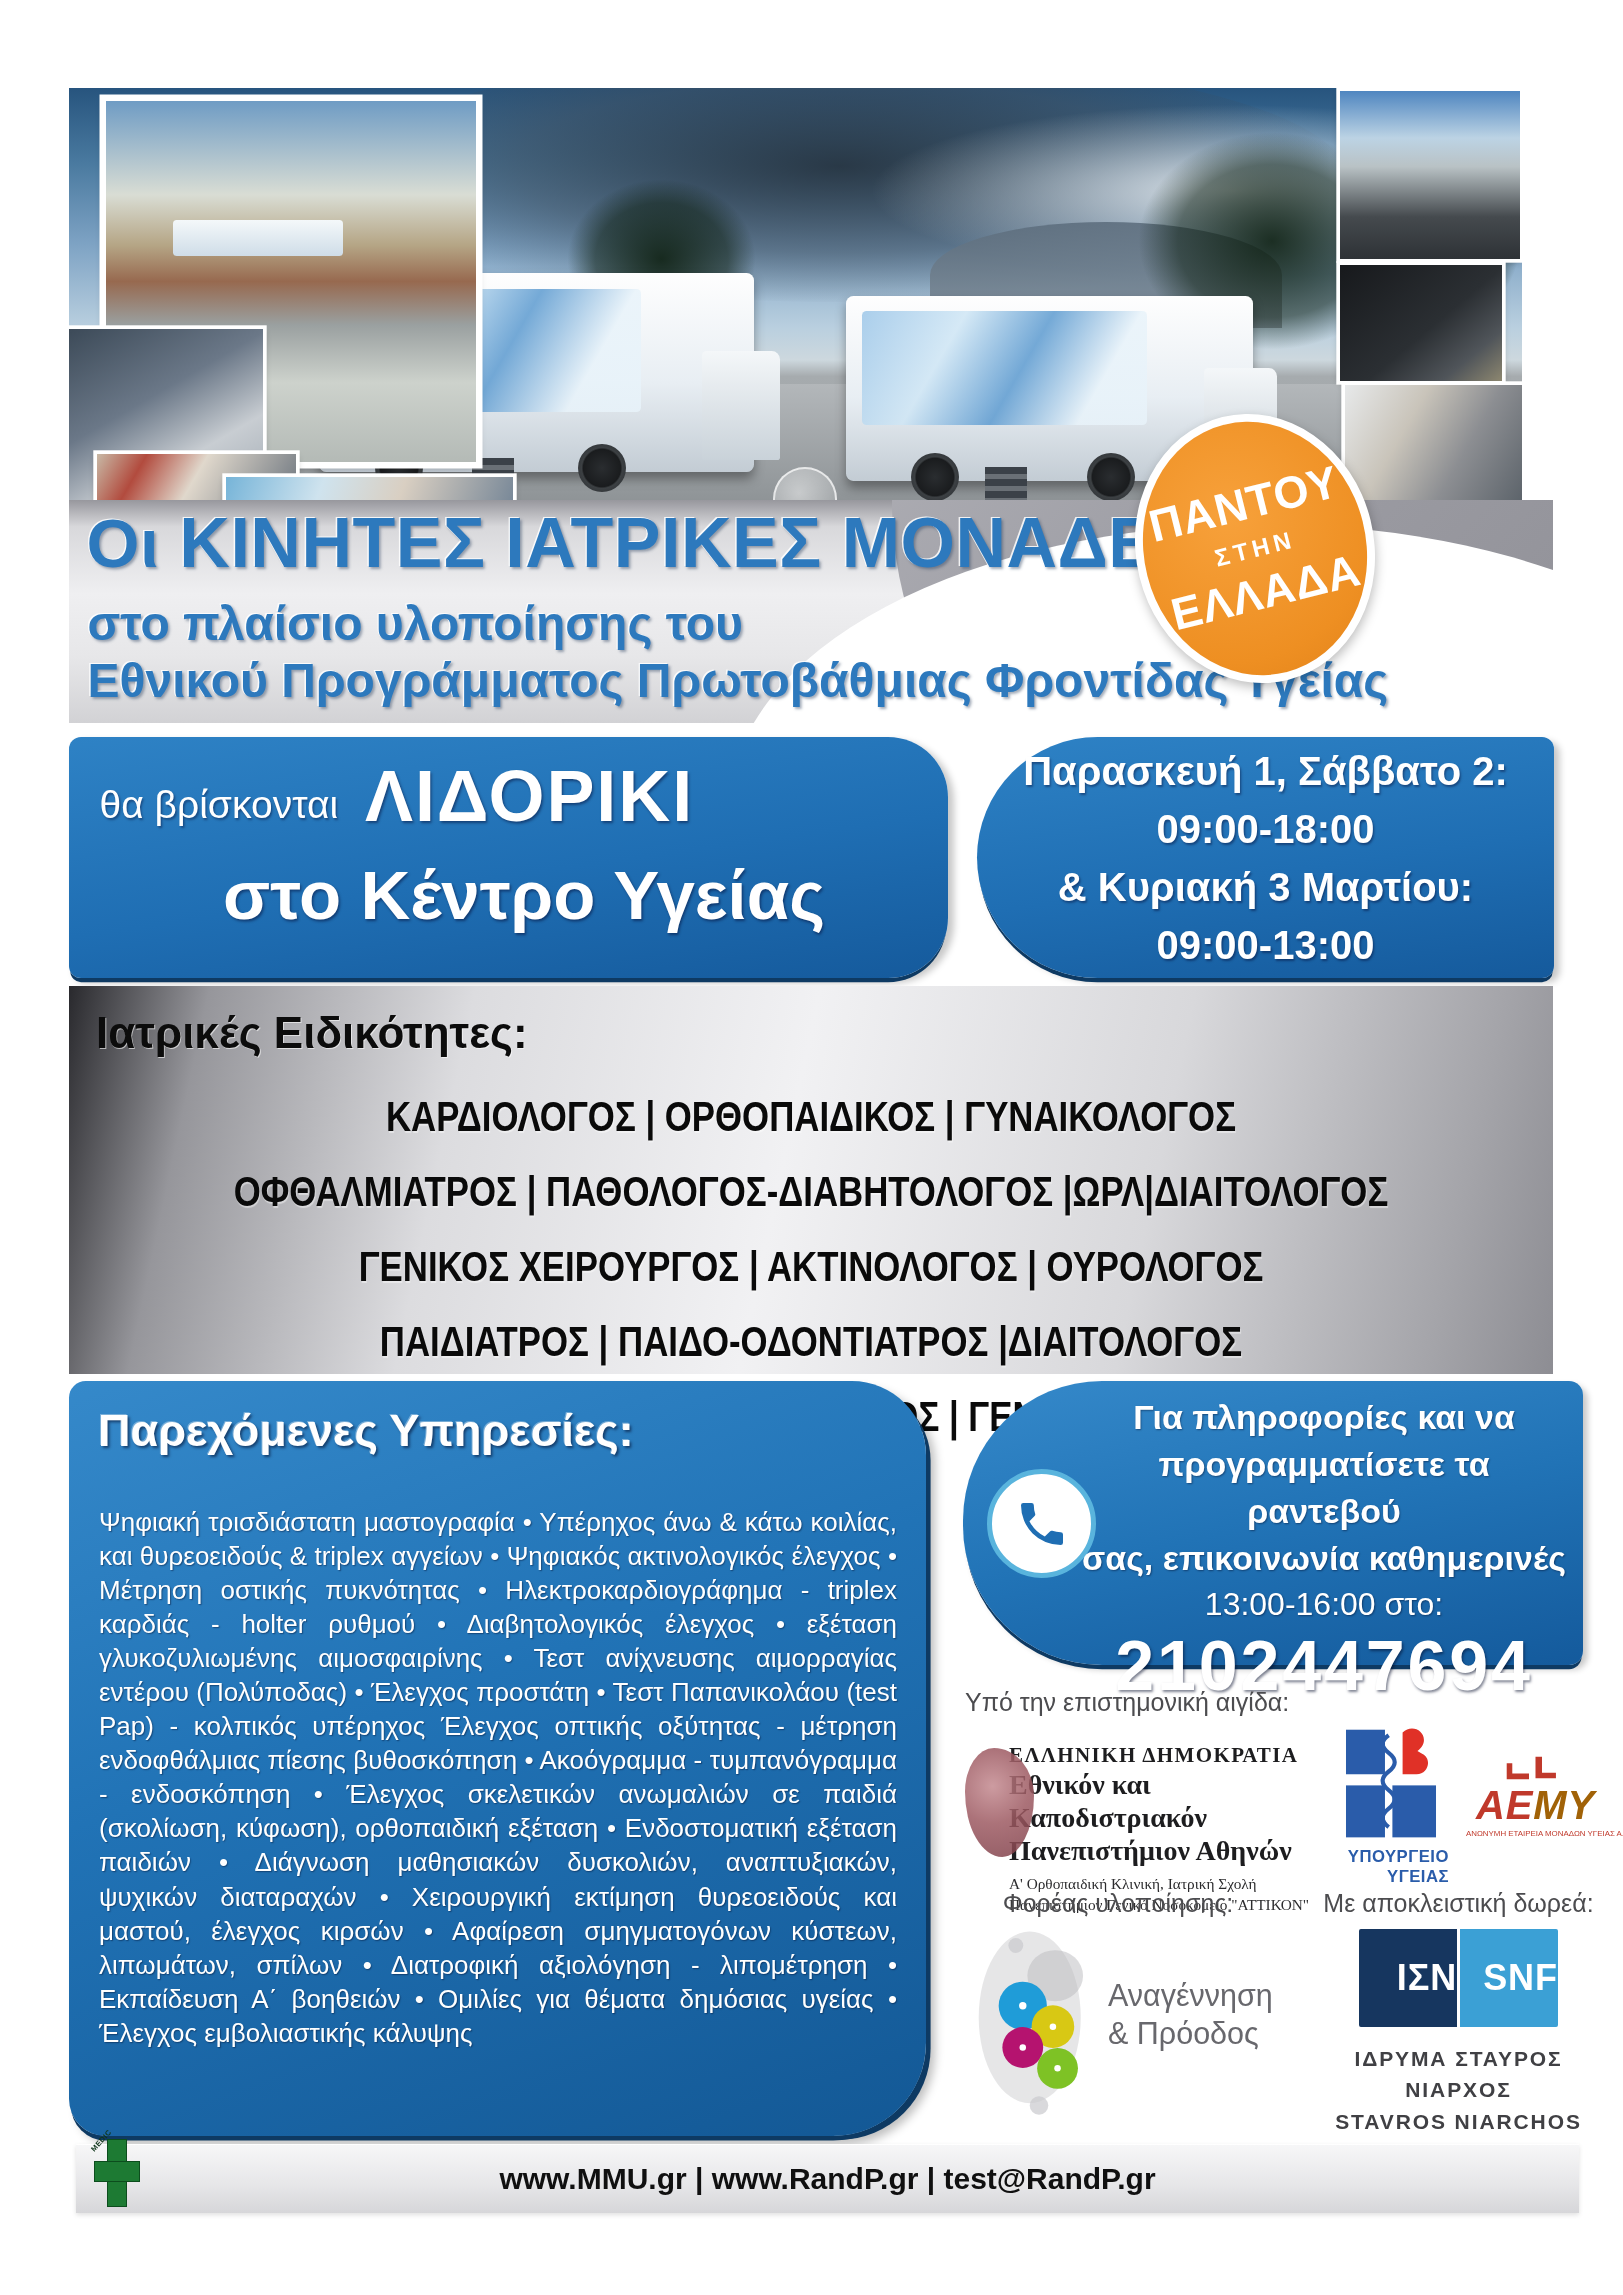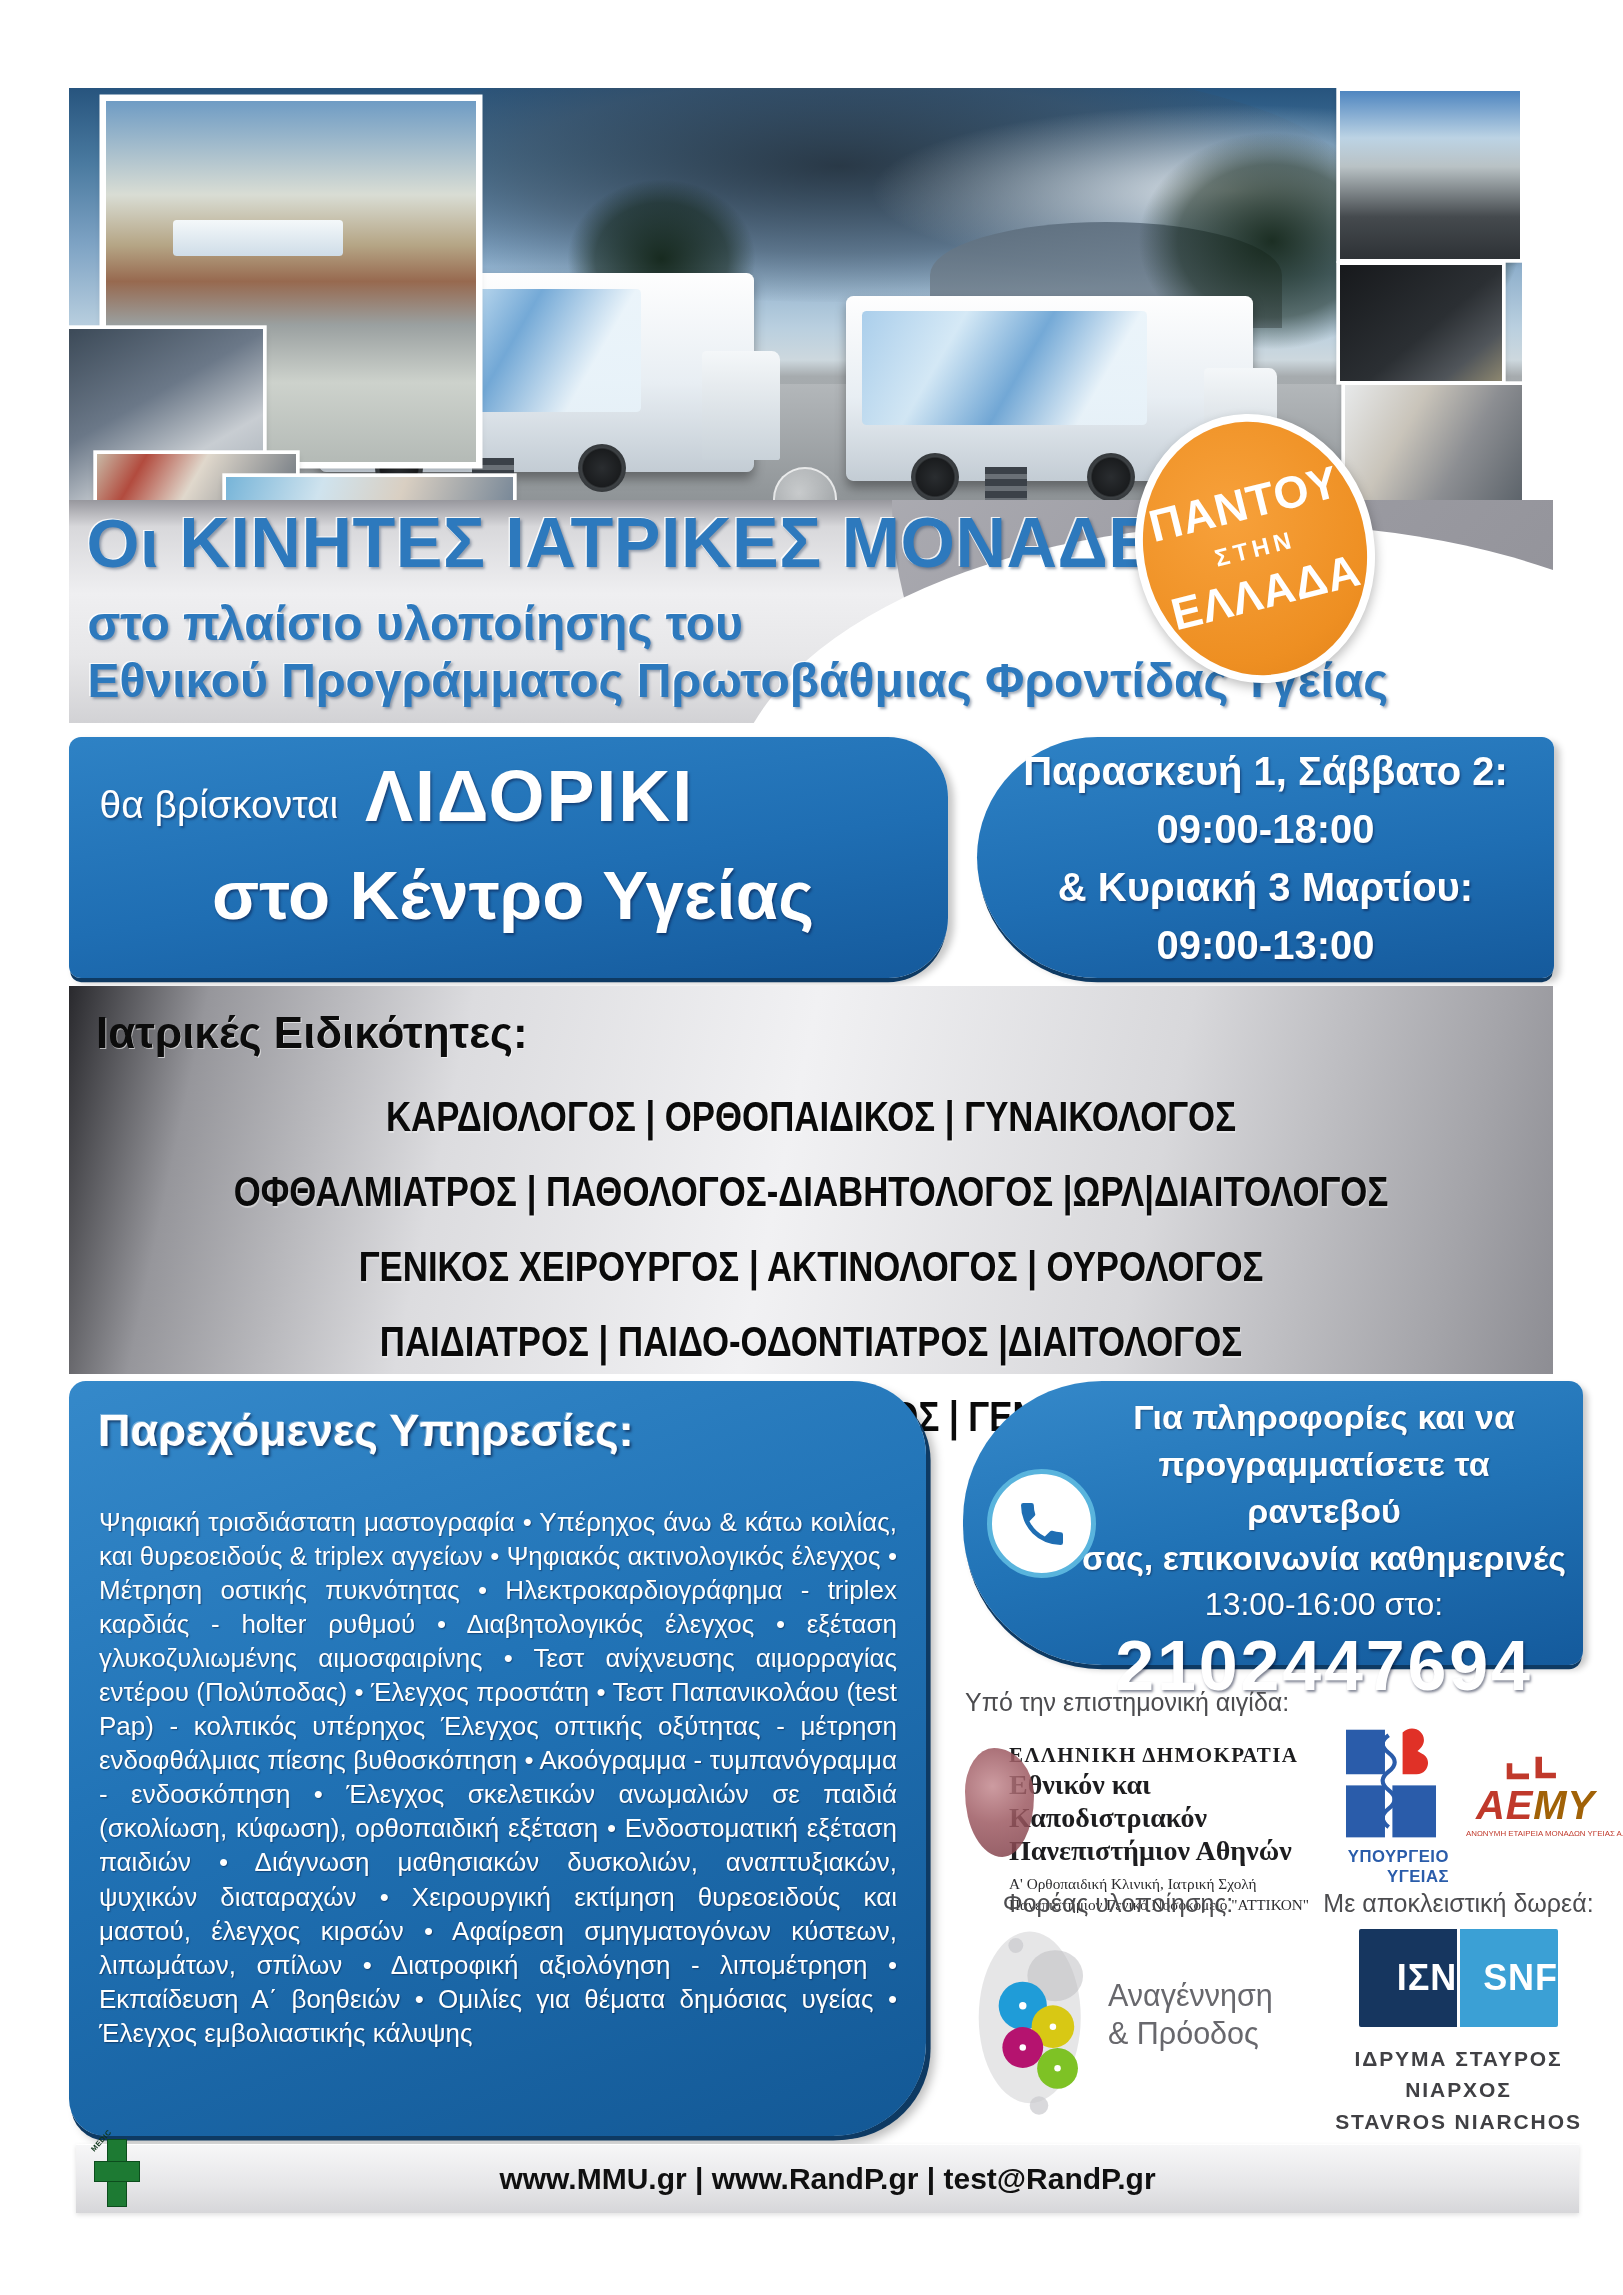--- a/index.html
+++ b/index.html
@@ -56,21 +56,21 @@
   .h-line1 .pfx{font-size:68px;}
   .h-line2{left:18.5px;top:96px;font-size:48px;}
   .h-line3{left:18.5px;top:153px;font-size:48px;}
 
   
   .bluebox{background:linear-gradient(172deg,#2e82c5 0%,#1f6eb3 55%,#155a9c 100%);
            box-shadow:0 5.6px 0 -1.4px #0e3a63, 5.6px 4.6px 7.4px rgba(0,0,0,.22);}
   #loc-box{left:69px;top:737px;width:879px;height:241px;border-radius:12px 60px 60px 12px;color:#fff;}
   .loc-small{left:30.5px;top:46px;font-size:39px;text-shadow:1.4px 1.9px 2.3px rgba(0,0,40,.4);}
   .loc-name{left:296px;top:17.6px;font-size:72px;font-weight:bold;letter-spacing:1.9px;text-shadow:1.4px 1.9px 2.8px rgba(0,0,40,.45);}
-  .loc-sub{left:143px;top:119px;font-size:69px;font-weight:bold;text-shadow:1.4px 1.9px 2.8px rgba(0,0,40,.45);}
+  .loc-sub{left:154px;top:119px;font-size:69px;font-weight:bold;text-shadow:1.4px 1.9px 2.8px rgba(0,0,40,.45);}
   #sched-box{left:977px;top:737px;width:577px;height:241px;border-radius:121px 12px 12px 121px;color:#fff;
              display:flex;flex-direction:column;justify-content:center;align-items:center;text-align:center;}
   #sched-box .sl{font-size:40px;font-weight:bold;line-height:1.45;text-shadow:1.4px 1.9px 2.3px rgba(0,0,40,.4);}
 
   
   #spec-band{left:69px;top:986px;width:1484px;height:388px;
       background:linear-gradient(102deg,#29292d 0%,#96969b 9%,#dcdcdf 26%,#f1f1f3 48%,#d8d8db 72%,#a4a4a9 92%,#8d8d93 100%);}
   .spec-title{left:27px;top:22px;font-size:44px;font-weight:bold;color:#0c0c0c;
       text-shadow:0.9px 0.9px 0 rgba(255,255,255,.6);}
   .spec-lines{left:0;top:97px;width:100%;text-align:center;}

